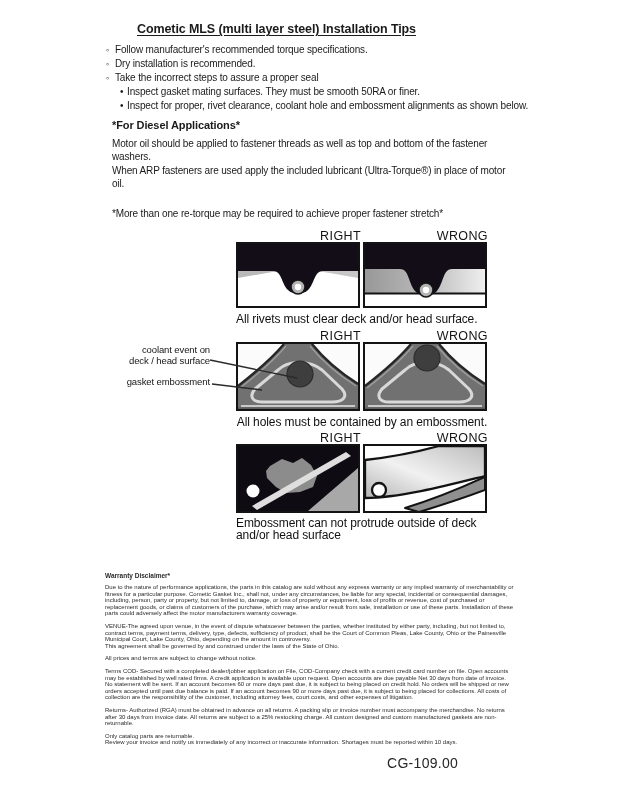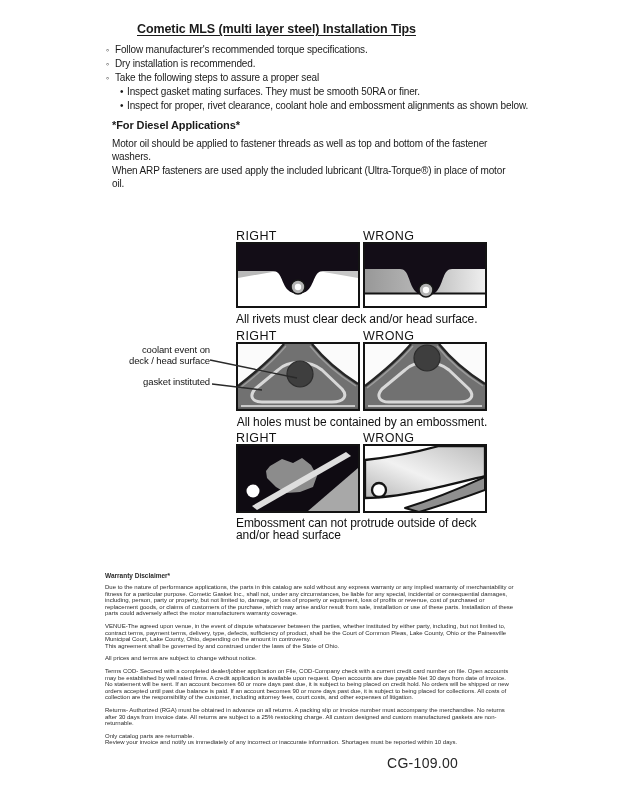--- a/index.html
+++ b/index.html
@@ -17,21 +17,21 @@
   .b-row{display:flex;align-items:baseline;}
   .b-row.sub{margin-left:14px;}
   .glyph{width:9px;flex:0 0 9px;font-size:9px;}
   .glyph.dot{width:7px;flex:0 0 7px;font-size:10px;}
   .diesel-h{left:112px;top:119px;font-size:11px;font-weight:bold;letter-spacing:-.1px;}
   .para{font-size:10px;letter-spacing:-.15px;line-height:13.4px;white-space:pre-line;}
   .p1{left:112px;top:137px;width:400px;}
   .p2{left:112px;top:167px;width:400px;}
   .p3{left:112px;top:207px;width:400px;}
   
-  .dg-label{width:125px;text-align:left;font-size:12.5px;letter-spacing:.4px;color:#141414;white-space:nowrap;}
+  .dg-label{width:125px;text-align:right;font-size:12.5px;letter-spacing:.4px;color:#141414;white-space:nowrap;}
   .panel{width:120px;border:2.5px solid #131313;background:#fff;line-height:0;}
   .panel svg{display:block;}
   .caption{font-size:12px;letter-spacing:-.1px;color:#111;line-height:12px;white-space:pre-line;}
   .side-label{font-size:9.5px;letter-spacing:-.1px;line-height:11px;text-align:right;white-space:pre-line;color:#141414;}
   .leader{pointer-events:none;}
   
   .warranty{left:105px;top:572px;width:410px;color:#2b2b2b;}
   .warranty h4{margin:0 0 5px 0;font-size:6.5px;letter-spacing:0;}
   .warranty p{margin:0 0 6px 0;font-size:6px;line-height:6.6px;letter-spacing:0;white-space:pre-line;}
   .page-code{left:387px;top:755px;font-size:14px;letter-spacing:.3px;color:#262626;white-space:nowrap;}
@@ -47,35 +47,36 @@
     <div class="b-row">
       <span class="glyph">◦</span>
       <span>Follow manufacturer's recommended torque specifications.</span>
     </div>
     <div class="b-row">
       <span class="glyph">◦</span>
       <span>Dry installation is recommended.</span>
     </div>
     <div class="b-row">
       <span class="glyph">◦</span>
-      <span>Take the following steps to assure a proper seal</span>
+      <span>Take the incorrect steps to assure a proper seal</span>
     </div>
     <div class="b-row sub">
       <span class="glyph dot">•</span>
       <span>Inspect gasket mating surfaces.  They must be smooth 50RA or finer.</span>
     </div>
     <div class="b-row sub">
       <span class="glyph dot">•</span>
       <span>Inspect for proper, rivet clearance, coolant hole and embossment alignments as shown below.</span>
     </div>
   </div>
 
   <div class="abs diesel-h">*For Diesel Applications*</div>
   <div class="abs para p1">Motor oil should be applied to fastener threads as well as top and bottom of the fastener washers.
 When ARP fasteners are used apply the included lubricant (Ultra-Torque®) in place of motor oil.</div>
+  <div class="abs para p3">*More than one re-torque may be required to achieve proper fastener stretch*</div>
 
   <div class="abs dg-label" style="left:236px;top:229px;">RIGHT</div>
   <div class="abs dg-label" style="left:363px;top:229px;">WRONG</div>
 
   <div class="abs panel" style="left:236px;top:242px;">
     <svg width="120" height="62" viewBox="0 0 120 62">
       <rect width="120" height="62" fill="#ffffff"></rect>
       <polygon points="0,27 40,27 0,34" fill="#b9b9b9"></polygon>
       <polygon points="80,27 120,27 120,34" fill="#c6c6c6"></polygon>
       <path d="M0,0 H120 V27 H85 C76,27 77,39 70,46 C65,51 55,51 50,46 C43,39 44,27 35,27 H0 Z" fill="#130d17"></path>
@@ -100,21 +101,21 @@
       <circle cx="61" cy="46" r="3.2" fill="#fdfdfd"></circle>
     </svg>
   </div>
   <div class="abs caption" style="left:236px;top:313px;width:260px;">All rivets must clear deck and/or head surface.</div>
 
   <div class="abs dg-label" style="left:236px;top:329px;">RIGHT</div>
   <div class="abs dg-label" style="left:363px;top:329px;">WRONG</div>
 
   <div class="abs side-label" style="left:100px;top:344px;width:110px;">coolant event on
 deck / head surface</div>
-  <div class="abs side-label" style="left:100px;top:376px;width:110px;">gasket instituted</div>
+  <div class="abs side-label" style="left:100px;top:376px;width:110px;">gasket embossment</div>
 
   <div class="abs panel" style="left:236px;top:342px;">
     <svg width="120" height="65" viewBox="0 0 120 65">
       <rect width="120" height="65" fill="#717171"></rect>
       <path d="M0,0 H46 C36,12 18,28 0,42 Z" fill="#fbfbfb"></path>
       <path d="M74,0 H120 V40 C98,26 82,10 74,0 Z" fill="#fbfbfb"></path>
       <path d="M48,2 C38,14 20,30 2,44" stroke="#9d9d9d" stroke-width="1.3" fill="none"></path>
       <path d="M72,2 C80,12 96,28 118,42" stroke="#9d9d9d" stroke-width="1.3" fill="none"></path>
       <path d="M46,0 C36,12 18,28 0,42" stroke="#262626" stroke-width="2.4" fill="none"></path>
       <path d="M74,0 C82,10 98,26 120,40" stroke="#262626" stroke-width="2.4" fill="none"></path>

